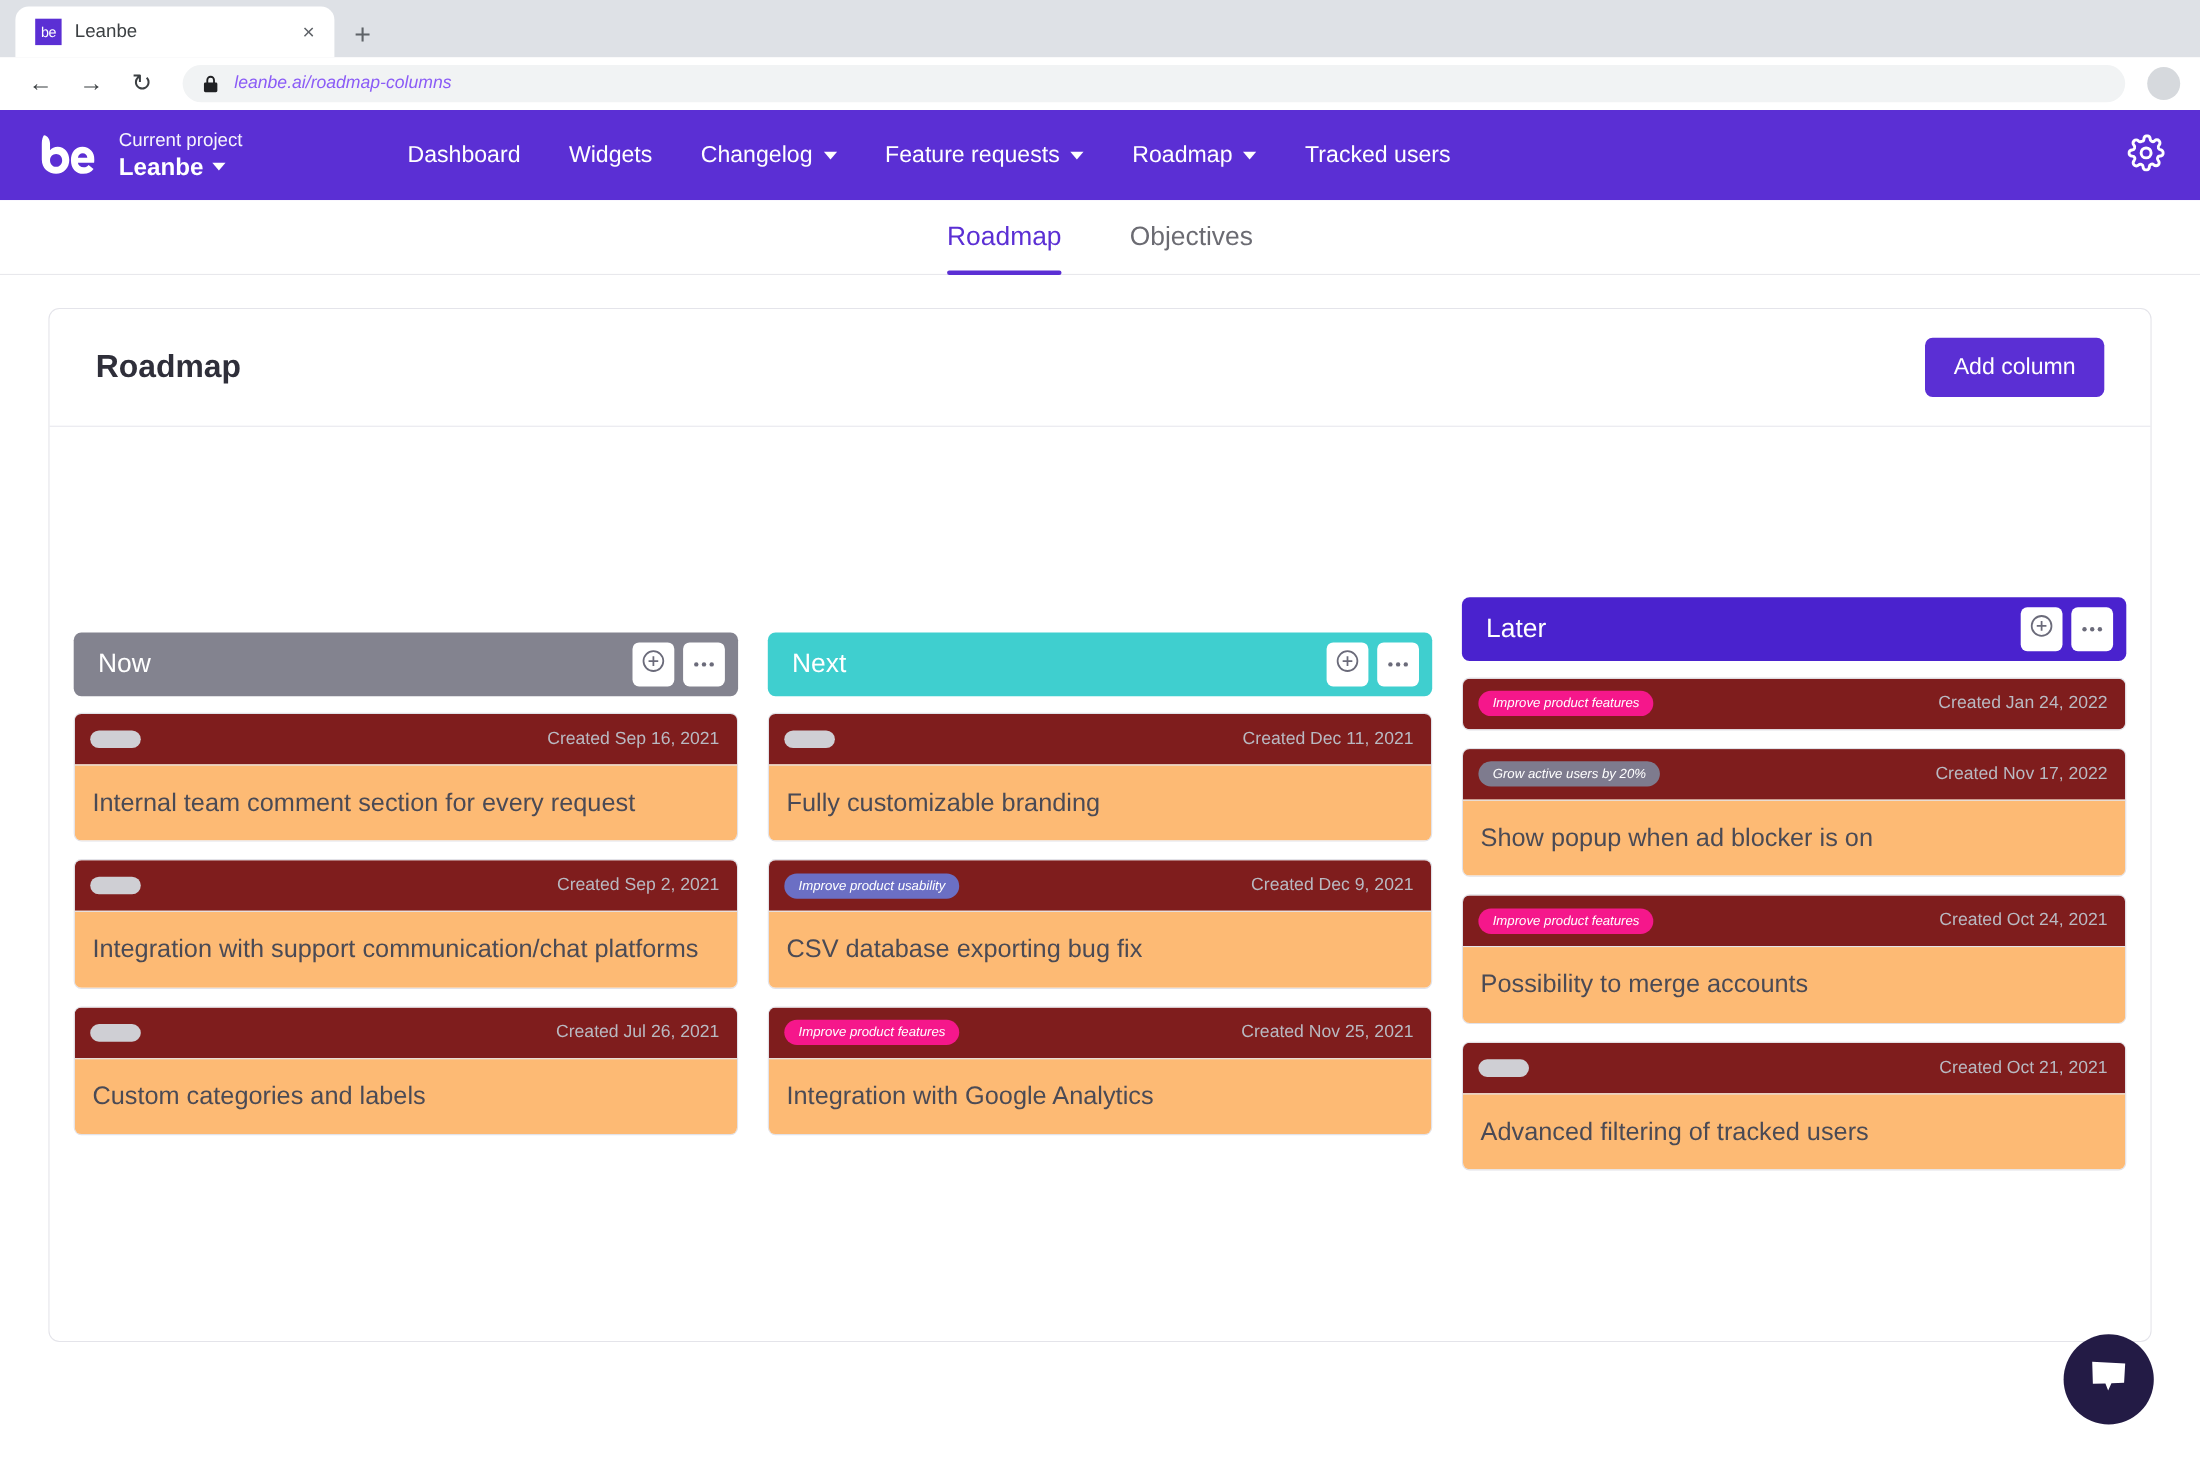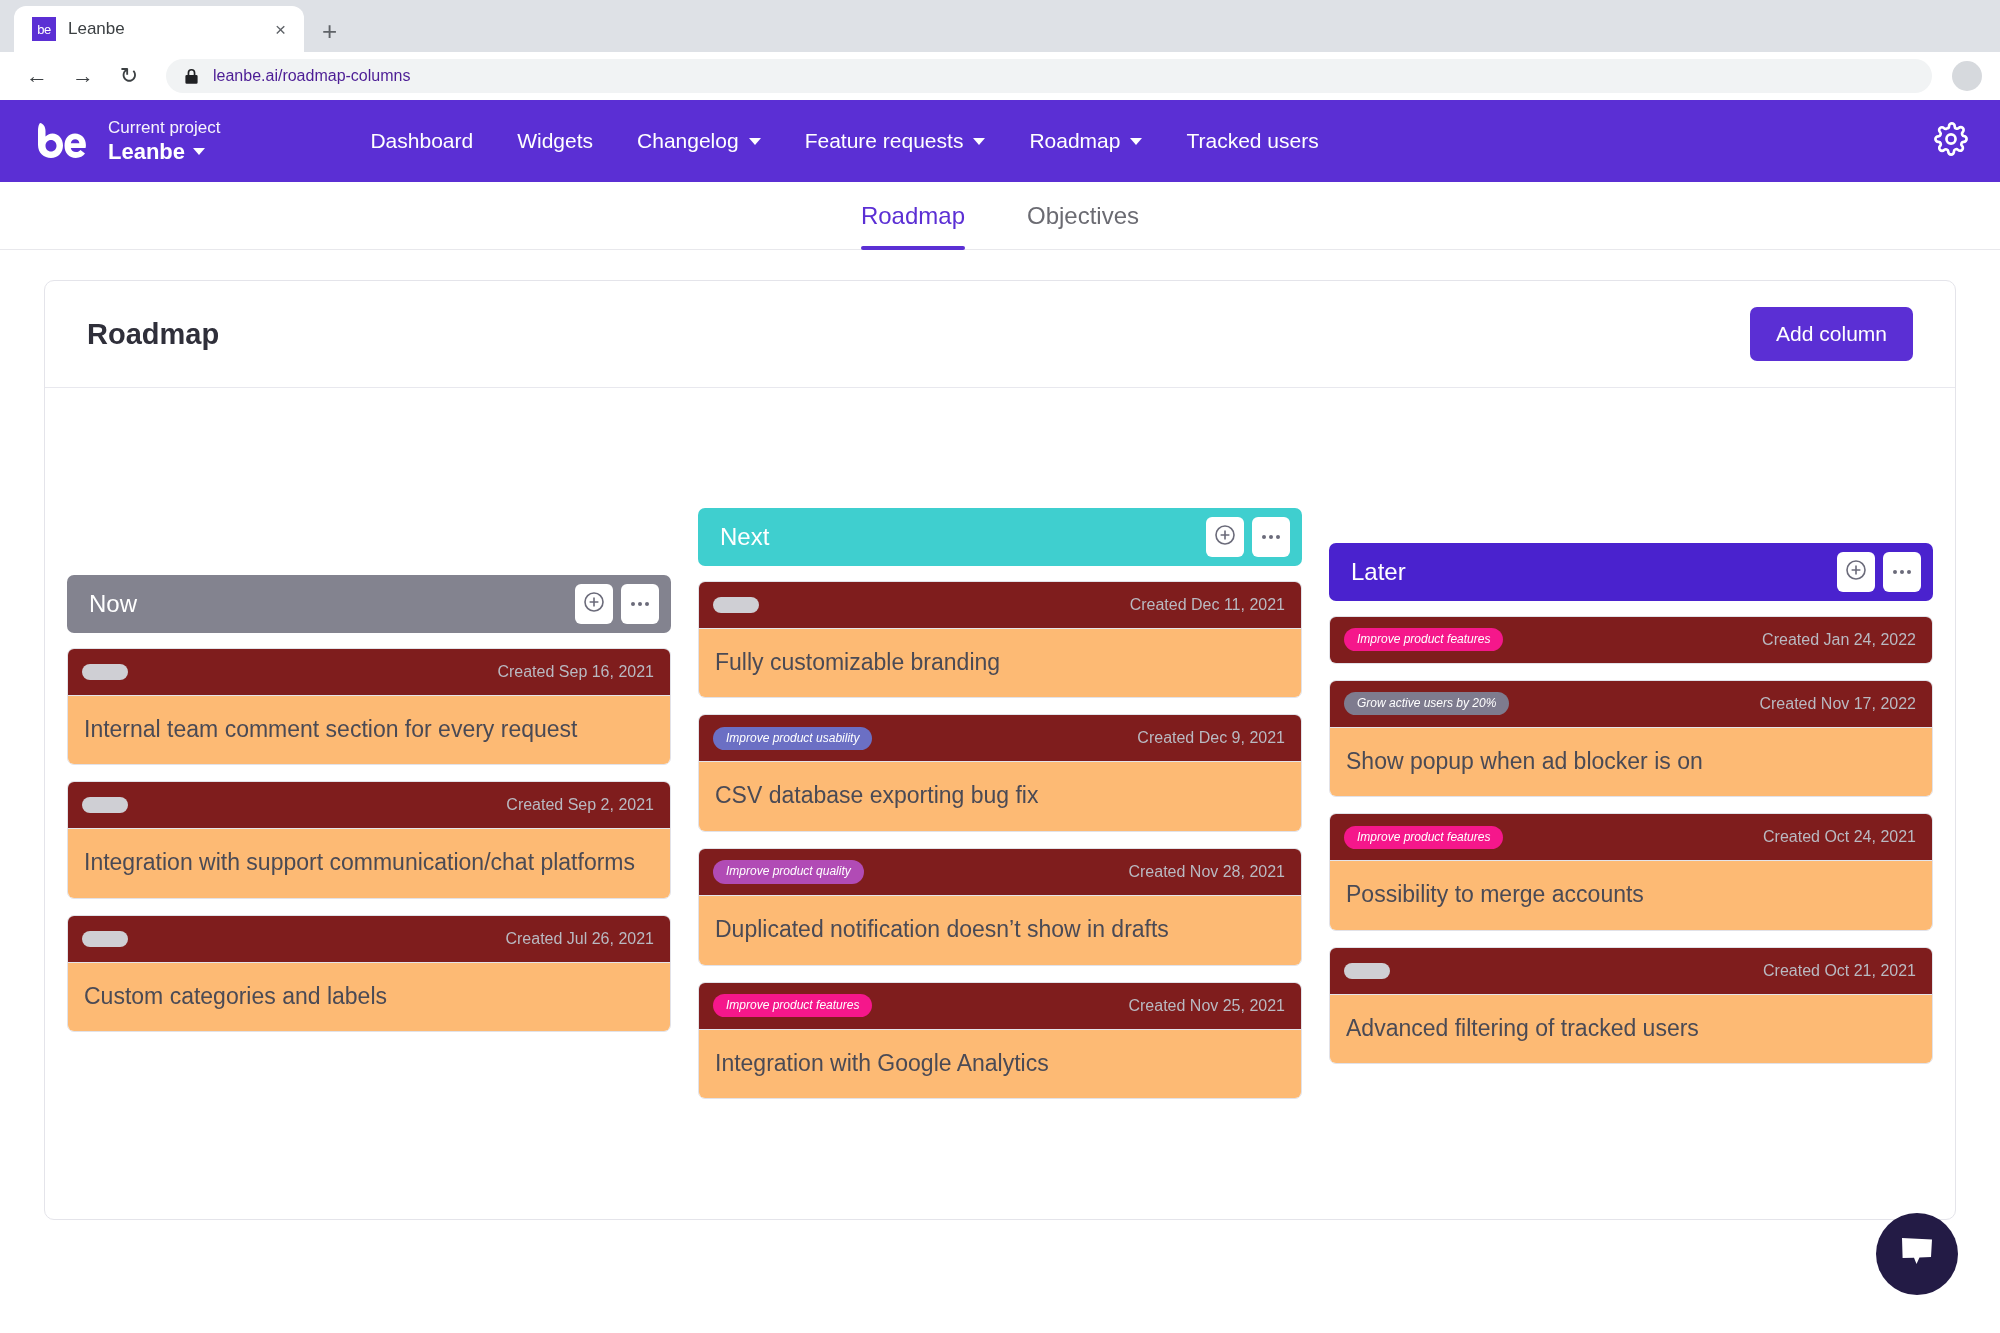--- a/index.html
+++ b/index.html
@@ -88,22 +88,23 @@
     height: 34px;
     background: #f1f3f4;
     border-radius: 17px;
     padding: 0 18px;
     margin-left: 10px;
     margin-right: 12px;
   }
   .lock-icon { display: flex; align-items: center; }
   .omnibox-url {
     font-size: 16px;
-    color: #4c1d95;
+    color: #8b5cf6;
     white-space: nowrap;
+    font-style: italic;
   }
   .profile-dot {
     width: 30px; height: 30px;
     border-radius: 50%;
     background: #d6d9dd;
   }
 
   
   .app-header {
     background: #5b2fd4;
@@ -497,27 +498,20 @@
           </div>
           <div class="card">
             <div class="card-top">
               <span class="tag" style="background:#6b6fc4">Improve product usability</span>
               <span class="card-date">Created Dec 9, 2021</span>
             </div>
             <div class="card-body">CSV database exporting bug fix</div>
           </div>
           <div class="card">
             <div class="card-top">
-              <span class="tag" style="background:#b14bb5">Improve product quality</span>
-              <span class="card-date">Created Nov 28, 2021</span>
-            </div>
-            <div class="card-body">Duplicated notification doesn’t show in drafts</div>
-          </div>
-          <div class="card">
-            <div class="card-top">
               <span class="tag" style="background:#f5178b">Improve product features</span>
               <span class="card-date">Created Nov 25, 2021</span>
             </div>
             <div class="card-body">Integration with Google Analytics</div>
           </div>
         </div>
       </div>
 
       <div class="column">
         <div class="column-head" style="background:#4a22ce">

